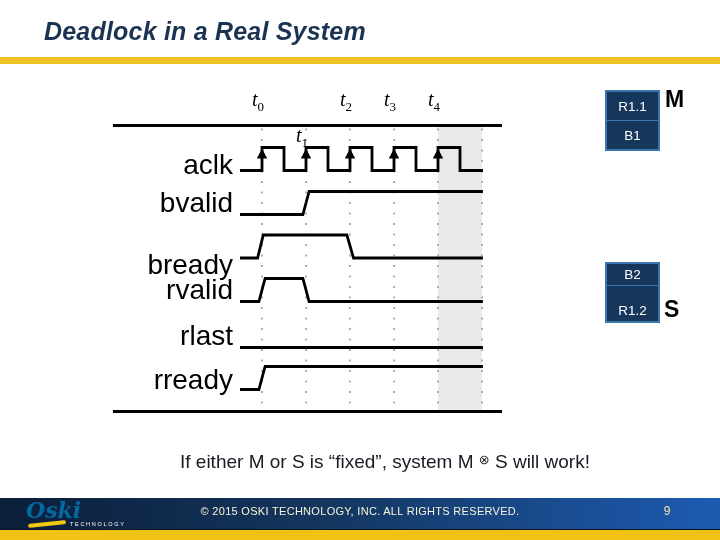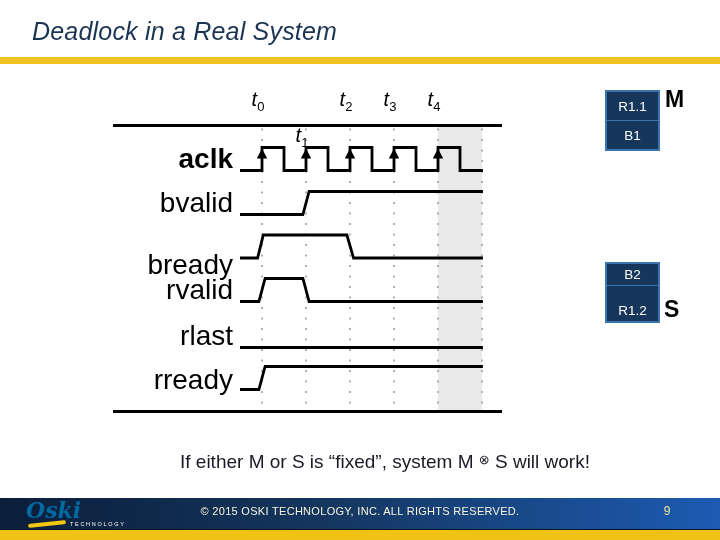--- a/index.html
+++ b/index.html
@@ -3,34 +3,34 @@
 <meta charset="utf-8">
 <style>
   html,body{margin:0;padding:0;background:#888;}
   *{box-sizing:border-box;}
   #slide{
     position:relative;width:720px;height:540px;background:#ffffff;overflow:hidden;
     font-family:"Liberation Sans",sans-serif;
   }
   
   #title{
-    position:absolute;left:32px;top:17px;font-size:25px;font-weight:normal;font-style:italic;
+    position:absolute;left:44px;top:17px;font-size:25px;font-weight:bold;font-style:italic;
     color:#1b3352;letter-spacing:0.2px;white-space:nowrap;
   }
   #title-rule{position:absolute;left:0;top:57px;width:720px;height:7px;background:#f0c323;}
   
   #diagram{position:absolute;left:0;top:0;width:720px;height:540px;}
   #wave-svg{position:absolute;left:0;top:0;width:720px;height:540px;}
   .sig-label{
     position:absolute;left:63px;width:170px;height:34px;line-height:34px;text-align:right;
     font-size:28px;color:#000;font-family:"Liberation Sans",sans-serif;
   }
   .t-label{
     position:absolute;width:60px;height:26px;text-align:center;
-    font-family:Liberation Sans, sans-serif;font-style:italic;font-size:20px;color:#000;white-space:nowrap;
+    font-family:Liberation Serif, serif;font-style:italic;font-size:20px;color:#000;white-space:nowrap;
   }
   .t-label sub{font-size:13px;font-style:normal;line-height:0;}
   
   .io-box{
     position:absolute;left:605px;width:55px;height:61px;background:#16365c;
     border:2px solid #3a76ad;display:flex;flex-direction:column;
   }
   .io-cell{
     flex:1;display:flex;align-items:center;justify-content:center;
     color:#ffffff;font-size:13.5px;font-family:"Liberation Sans",sans-serif;
@@ -99,21 +99,21 @@
         <polygon points="344.8,158.5 355.2,158.5 350,148.5" fill="#000000"></polygon>
         <polygon points="388.8,158.5 399.2,158.5 394,148.5" fill="#000000"></polygon>
         <polygon points="432.8,158.5 443.2,158.5 438,148.5" fill="#000000"></polygon>
         <polyline points="240.0,214.5 302.9,214.5 309.1,191.5 482.9,191.5" fill="none" stroke="#000000" stroke-width="2.8" stroke-linejoin="miter"></polyline>
         <polyline points="240.0,258.0 257.6,258.0 263.3,235.0 346.9,235.0 353.5,258.0 482.9,258.0" fill="none" stroke="#000000" stroke-width="2.8" stroke-linejoin="miter"></polyline>
         <polyline points="240.0,301.5 258.9,301.5 265.1,278.5 302.9,278.5 309.1,301.5 482.9,301.5" fill="none" stroke="#000000" stroke-width="2.8" stroke-linejoin="miter"></polyline>
         <polyline points="240.0,347.5 482.9,347.5" fill="none" stroke="#000000" stroke-width="2.8" stroke-linejoin="miter"></polyline>
         <polyline points="240.0,389.5 258.9,389.5 265.1,366.5 482.9,366.5" fill="none" stroke="#000000" stroke-width="2.8" stroke-linejoin="miter"></polyline>
       </svg>
 
-  <div class="sig-label" style="top: 142px; font-weight: bold;">aclk</div>
+  <div class="sig-label" style="top: 148px;">aclk</div>
       <div class="sig-label" style="top: 186px;">bvalid</div>
       <div class="sig-label" style="top: 248px;">bready</div>
       <div class="sig-label" style="top: 273px;">rvalid</div>
       <div class="sig-label" style="top: 363px;">rready</div>
       <div class="sig-label" style="top: 319px;">rlast</div>
       <div class="t-label" style="left: 228px; top: 88px;"><span>t</span><sub>0</sub></div>
       <div class="t-label" style="left: 272px; top: 88px; margin-top: 36px;"><span>t</span><sub>1</sub></div>
       <div class="t-label" style="left: 316px; top: 88px;"><span>t</span><sub>2</sub></div>
       <div class="t-label" style="left: 360px; top: 88px;"><span>t</span><sub>3</sub></div>
       <div class="t-label" style="left: 404px; top: 88px;"><span>t</span><sub>4</sub></div>

